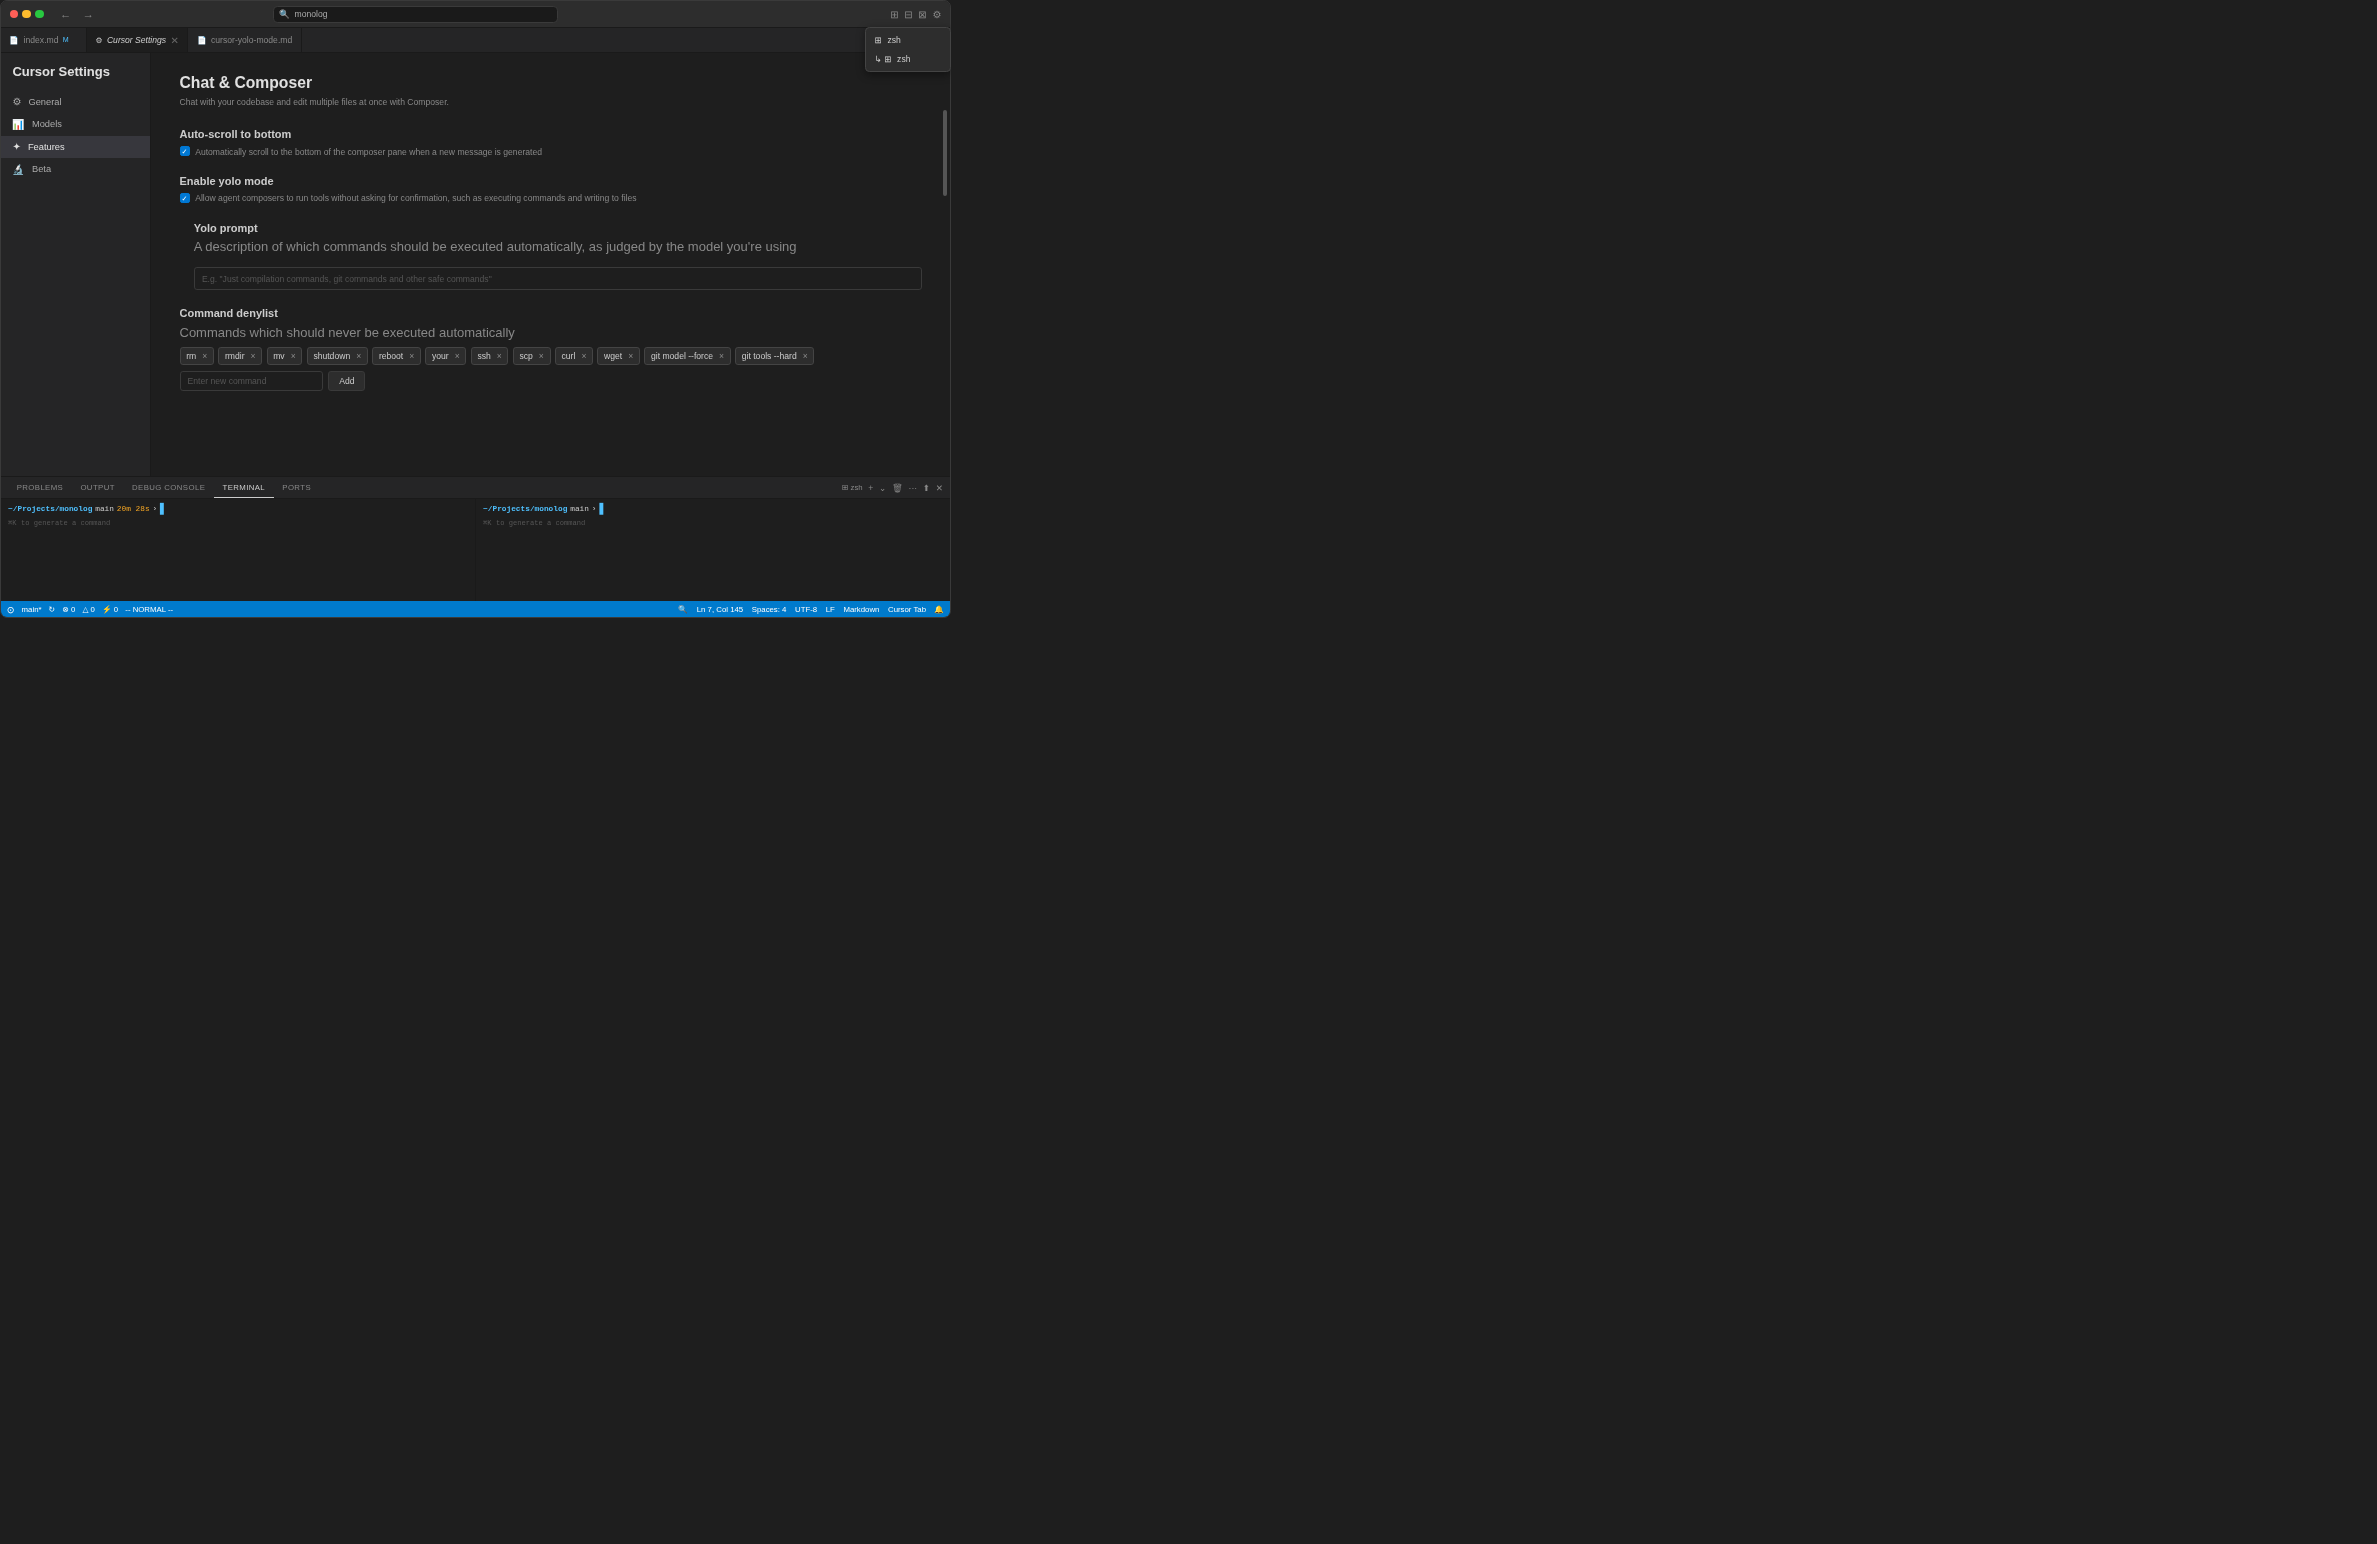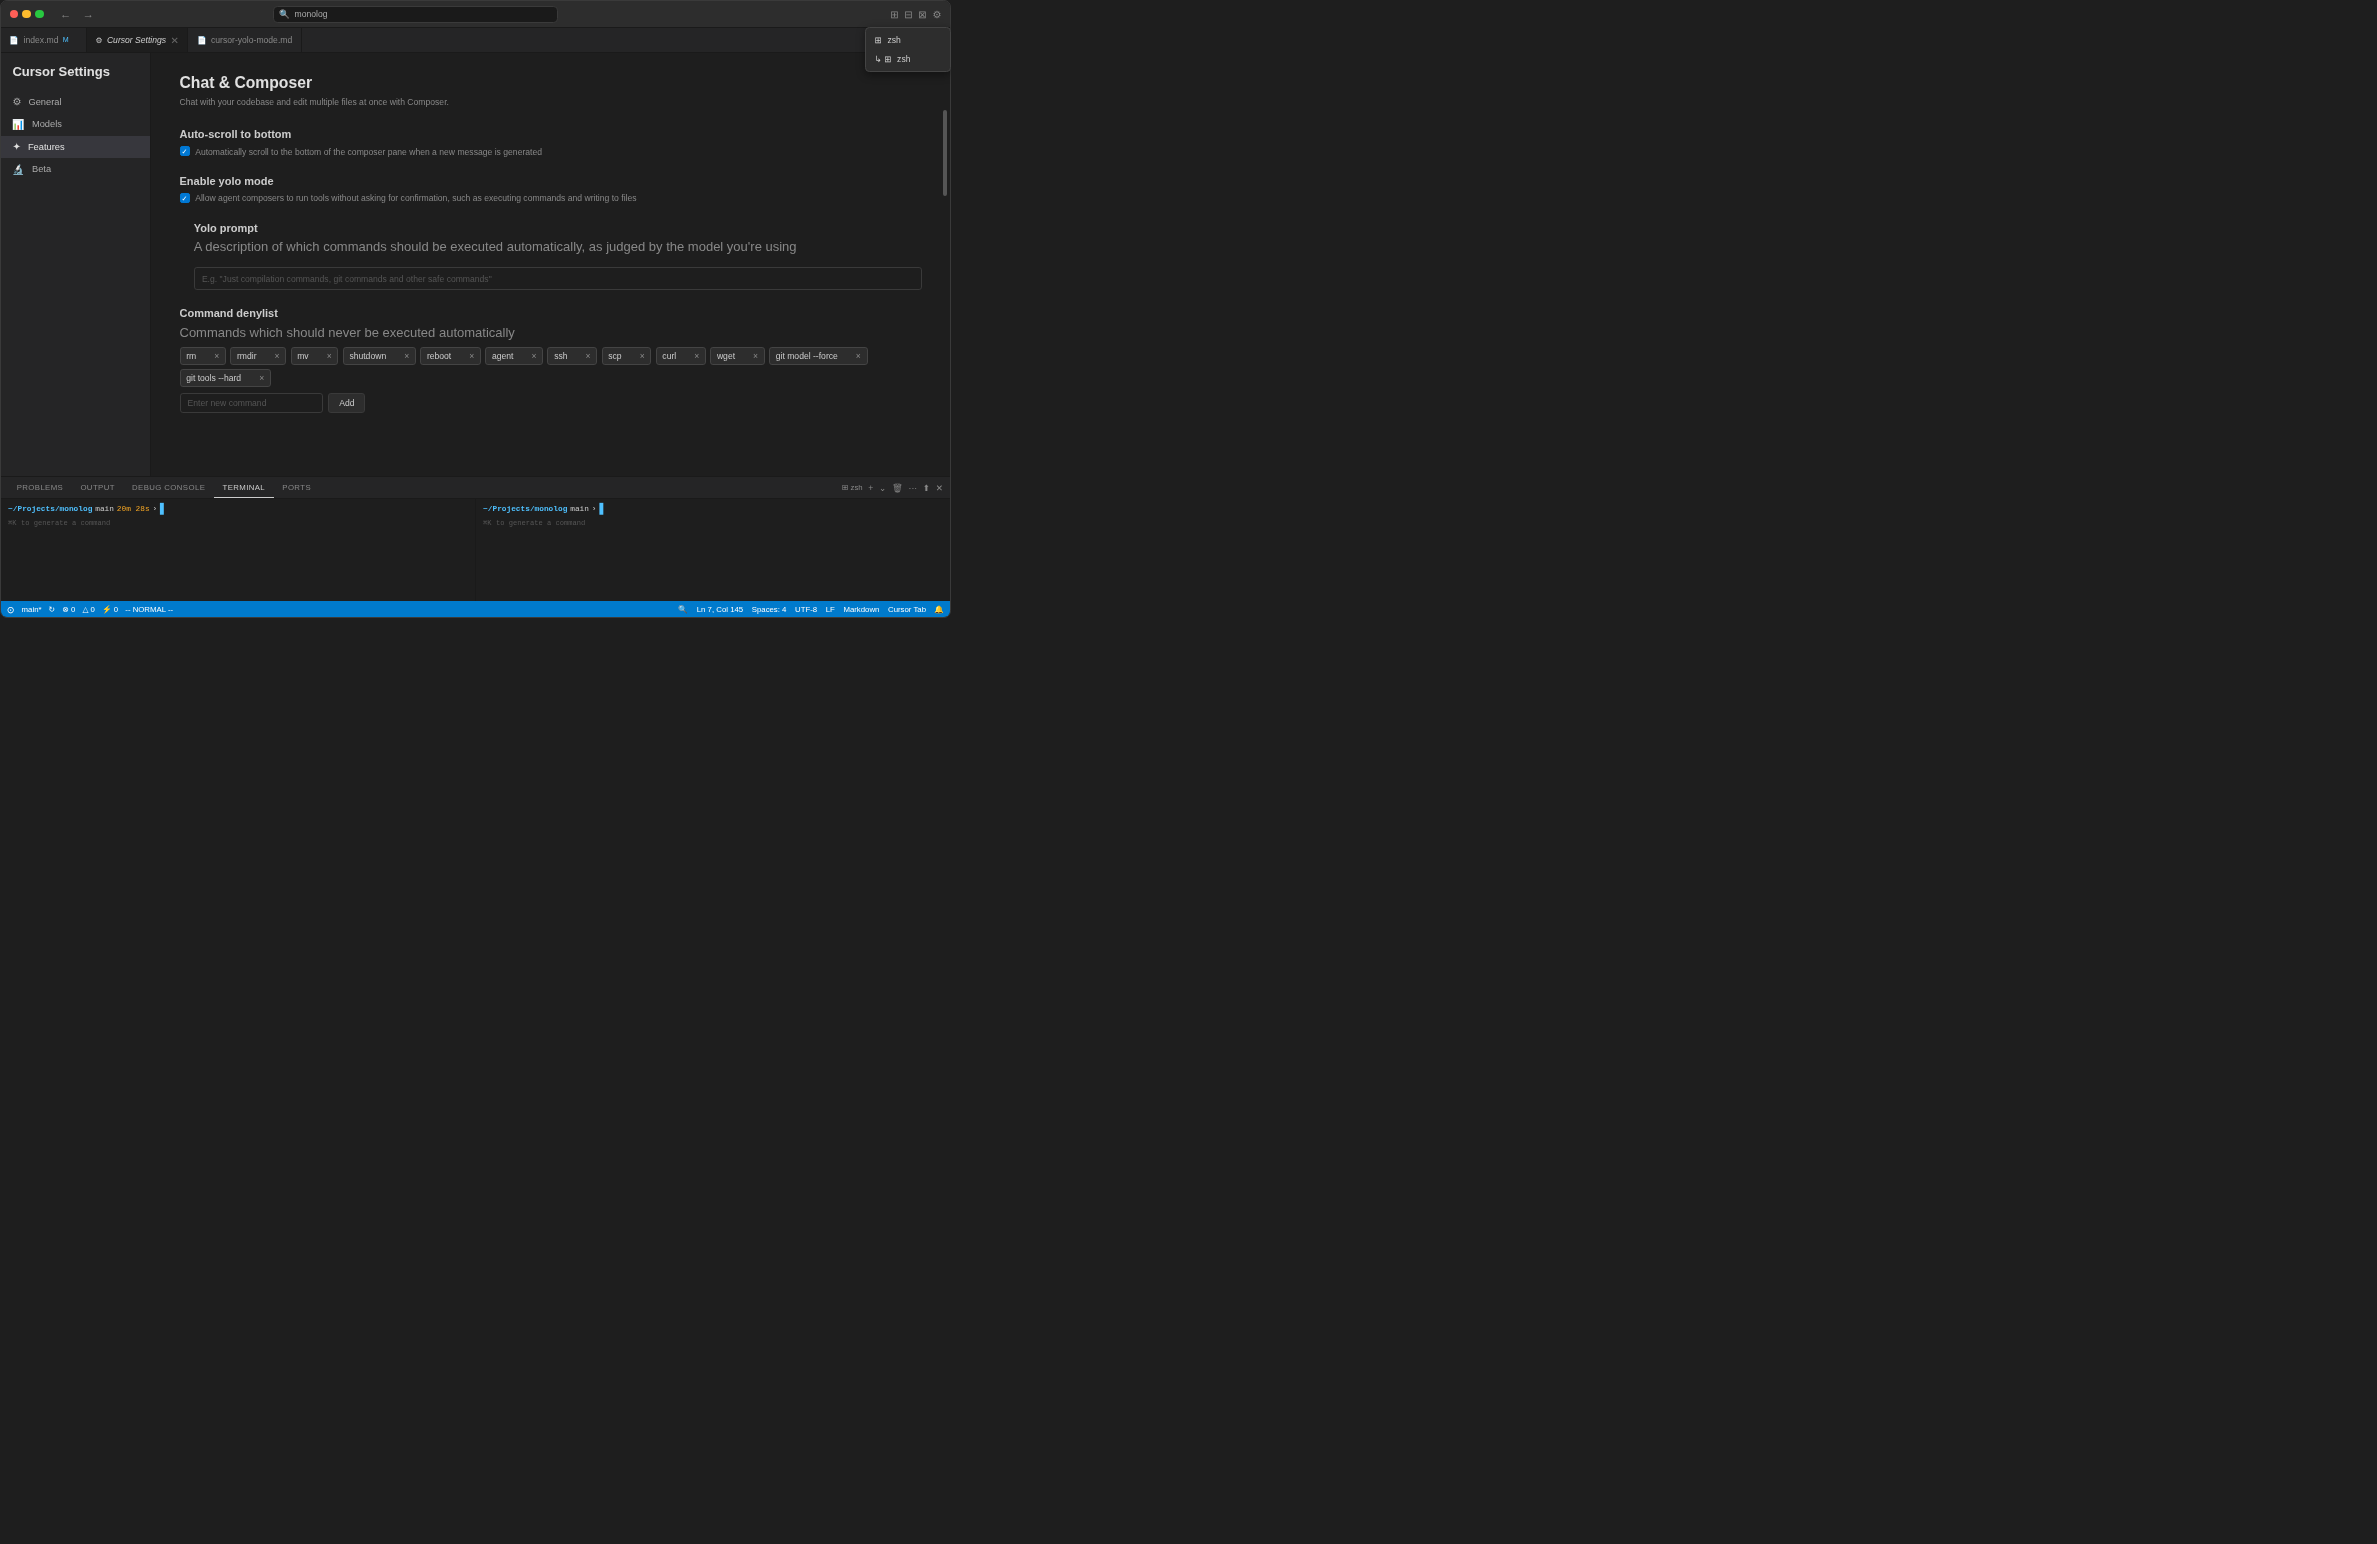--- a/index.html
+++ b/index.html
@@ -293,21 +293,21 @@
     }
     .tag {
       background: #2d2d2d;
       border: 0.7px solid #444;
       border-radius: 2.9px;
       color: #cccccc;
       font-size: 8.6px;
       padding: 2.9px 5.7px;
       display: flex;
       align-items: center;
-      gap: 18px;
+      gap: 6px;
     }
     .tag-remove {
       color: #888;
       cursor: pointer;
       font-size: 8.6px;
     }
 
     
     .scroll-indicator {
       position: absolute;
@@ -545,21 +545,21 @@
           </div>
           <div class="tag">
             <span>shutdown</span>
             <span class="tag-remove">×</span>
           </div>
           <div class="tag">
             <span>reboot</span>
             <span class="tag-remove">×</span>
           </div>
           <div class="tag">
-            <span>agent</span>
+            <span>your</span>
             <span class="tag-remove">×</span>
           </div>
           <div class="tag">
             <span>ssh</span>
             <span class="tag-remove">×</span>
           </div>
           <div class="tag">
             <span>scp</span>
             <span class="tag-remove">×</span>
           </div>

